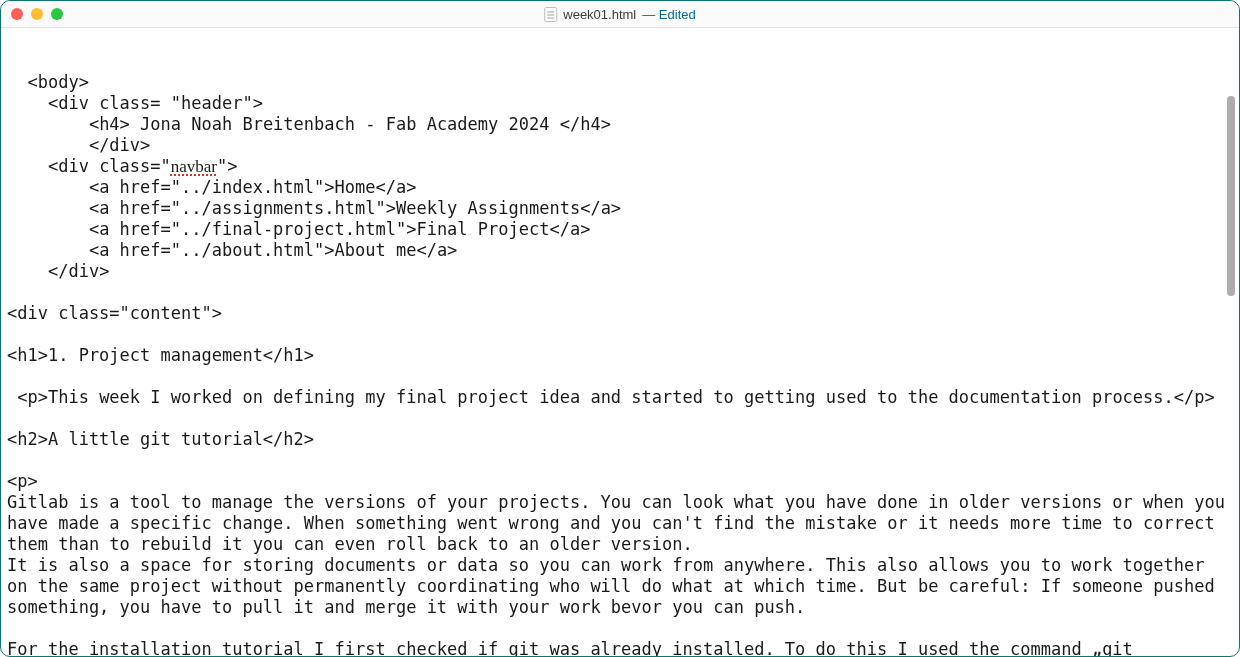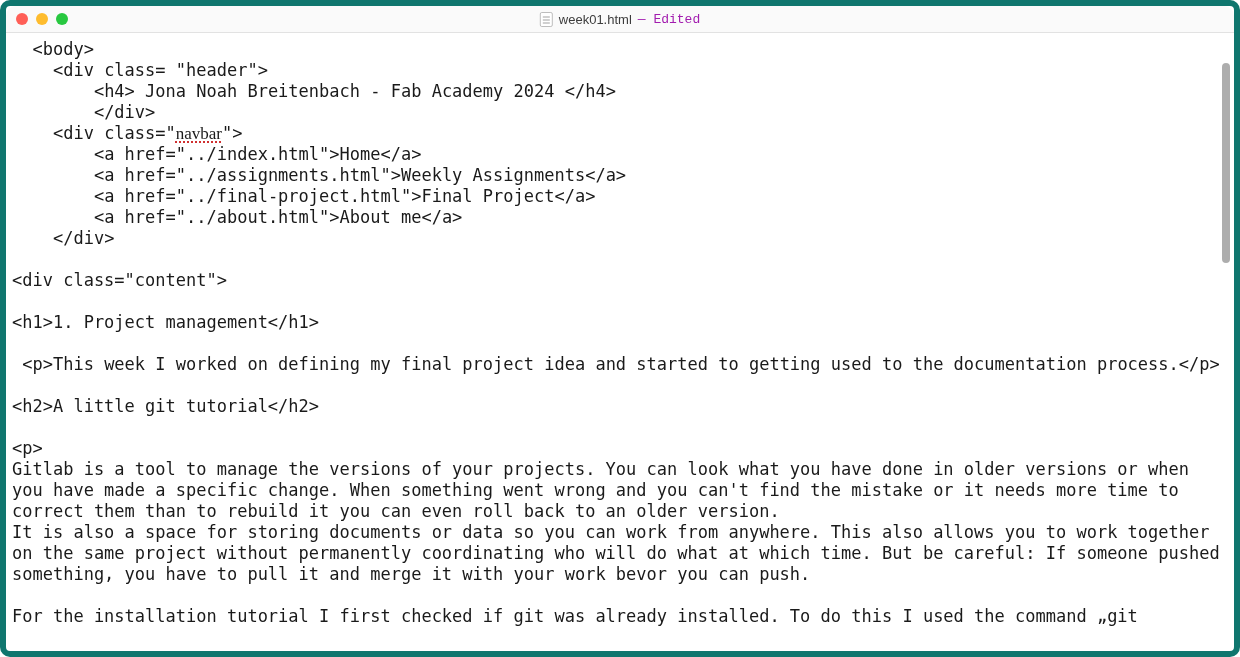--- a/index.html
+++ b/index.html
@@ -1,28 +1,28 @@
 <!DOCTYPE html>
 <html><head>
 <meta charset="utf-8">
 <style>
   * { margin: 0; padding: 0; box-sizing: border-box; }
   html, body { width: 1240px; height: 657px; font-family: -apple-system, BlinkMacSystemFont, "Helvetica Neue", Arial, sans-serif; background: #fff; overflow: hidden; }
-  .window { width: 1240px; height: 657px; border: 6px solid #0f766e; border-radius: 10px; background: #fff; position: relative; display: flex; flex-direction: column; }
+  .window { width: 1240px; height: 657px; border: 1px solid #0f766e; border-radius: 10px; background: #fff; position: relative; display: flex; flex-direction: column; }
   .titlebar { height: 27px; border-bottom: 1px solid #e2e2e2; display: flex; align-items: center; position: relative; background: #fafafa; border-radius: 10px 10px 0 0; }
   .traffic-lights { display: flex; gap: 8px; padding-left: 10px; }
   .tl { width: 12px; height: 12px; border-radius: 50%; }
   .tl-close { background: #ff5f57; }
   .tl-min { background: #febc2e; }
   .tl-max { background: #28c840; }
   .title-center { position: absolute; left: 50%; transform: translateX(-50%); display: flex; align-items: center; gap: 6px; font-size: 13px; color: #3c3c3c; }
-  .title-center .edited { color: #a21caf; font-family: Liberation Mono, monospace; }
+  .title-center .edited { color: #0369a1; }
   .doc-icon { width: 13px; height: 15px; border: 1px solid #bdbdbd; border-radius: 2px; position: relative; background: #fff; }
   .doc-icon::after { content: ""; position: absolute; top: 3px; left: 2px; right: 2px; height: 2px; background: #d0d0d0; box-shadow: 0 3px 0 #d0d0d0, 0 6px 0 #d0d0d0; }
-  .content-area { flex: 1; position: relative; overflow: hidden; }
+  .content-area { flex: 1; position: relative; overflow: hidden; margin-top: 38px; }
   .editor { position: absolute; inset: 0; padding: 6px 6px 0 6px; font-family: "SF Mono", Menlo, Consolas, monospace; font-size: 17px; line-height: 21px; color: #1a1a1a; white-space: pre-wrap; word-break: break-word; overflow: hidden; }
   .spellerr { text-decoration: underline dotted #d03030; text-decoration-thickness: 2px; text-underline-offset: 2px; font-family: Liberation Serif, serif; }
   .scrollbar-track { position: absolute; right: 2px; top: 4px; bottom: 4px; width: 14px; }
   .scrollbar-thumb { position: absolute; right: 2px; width: 8px; border-radius: 4px; background: rgba(0,0,0,0.32); }
 </style>
 </head>
 <body>
 
 <div class="window">
 

